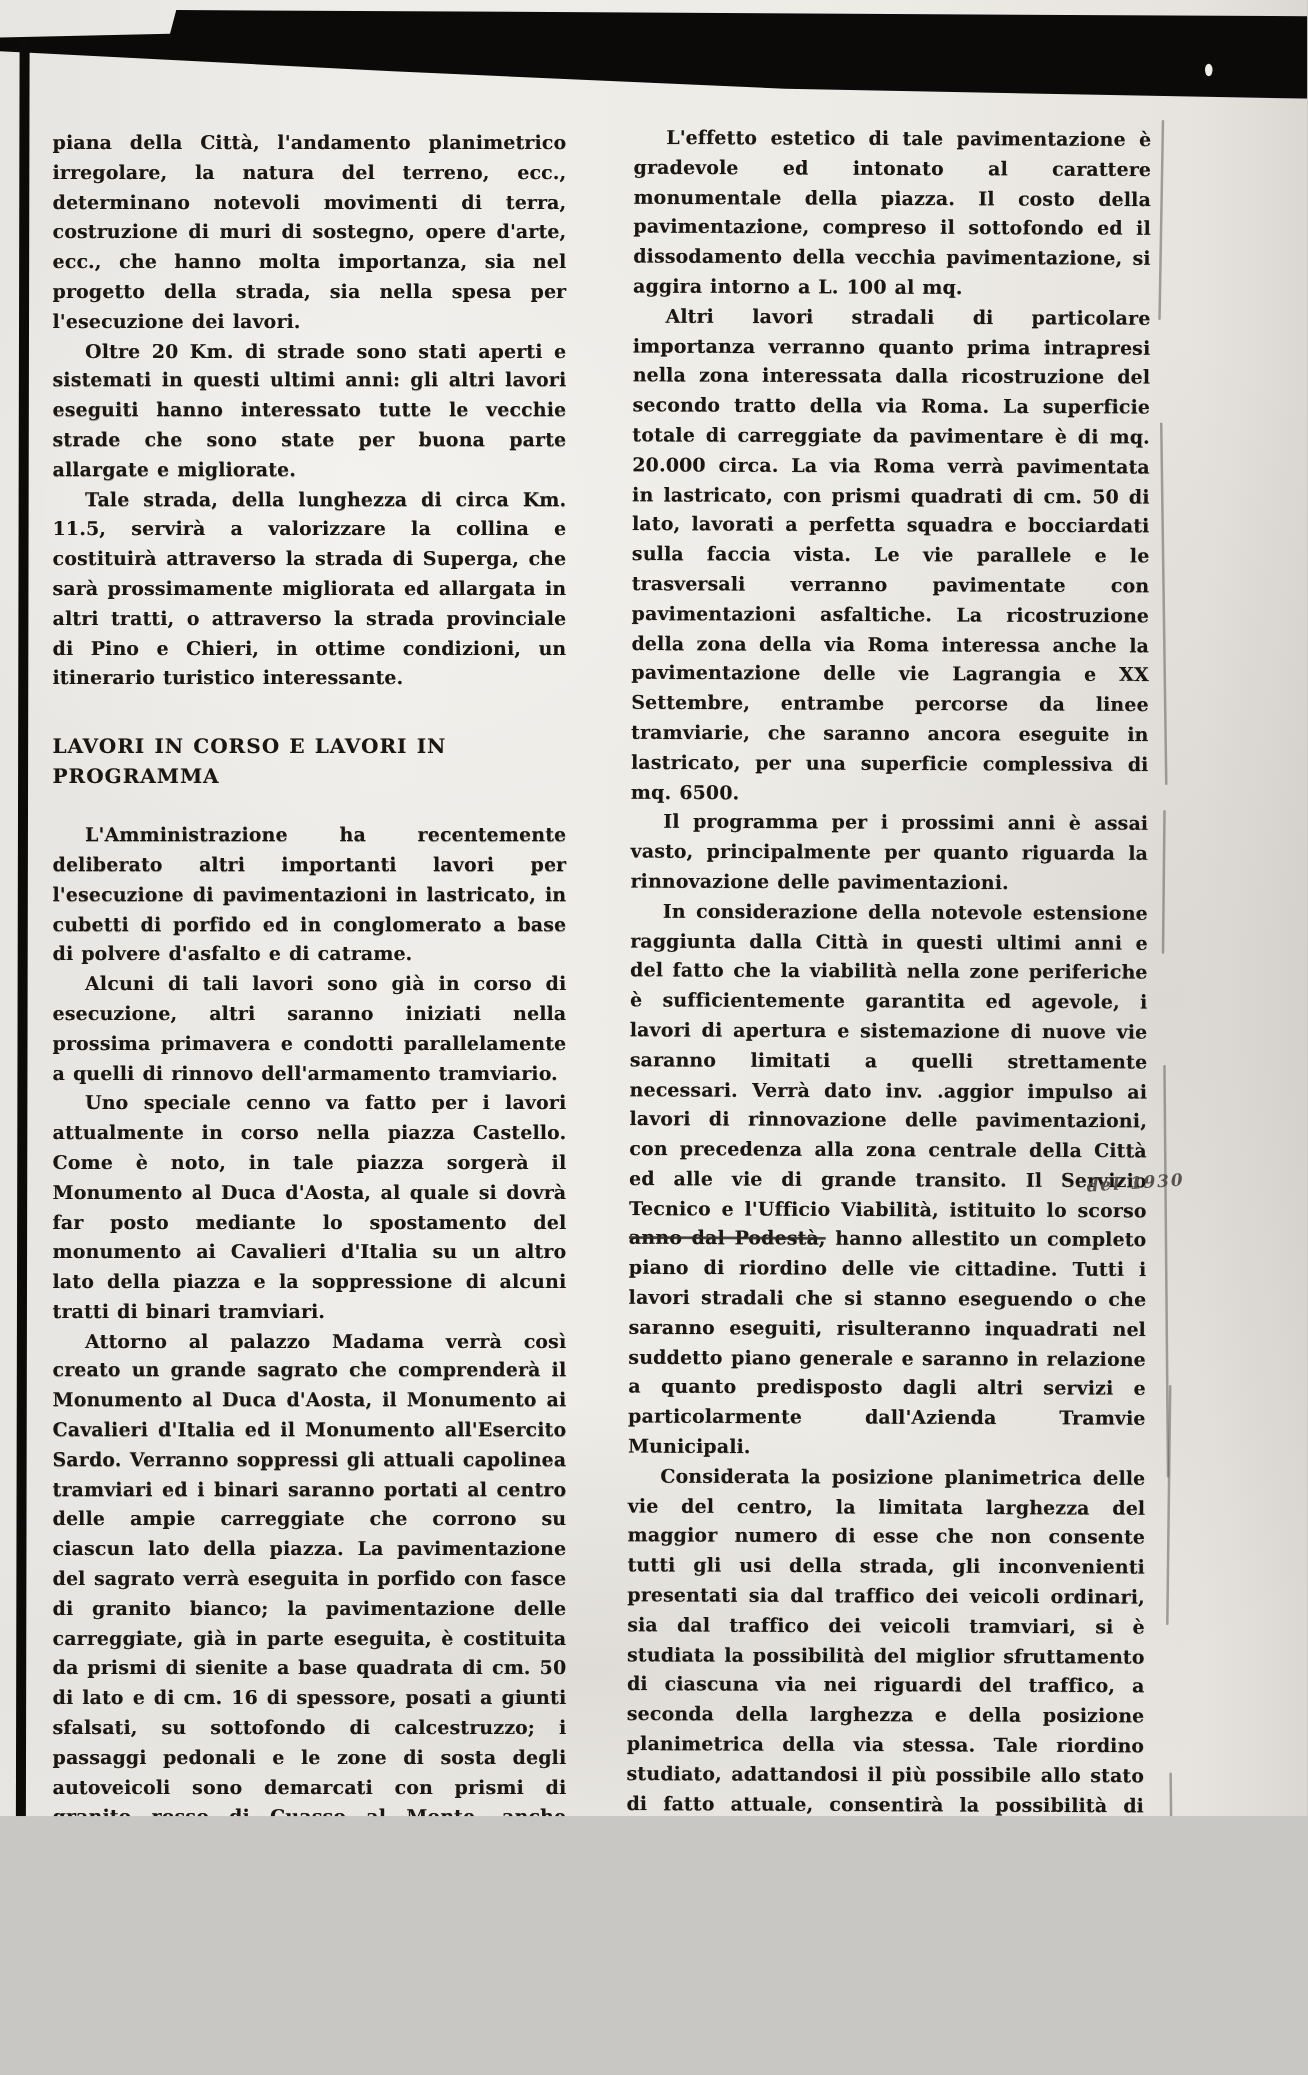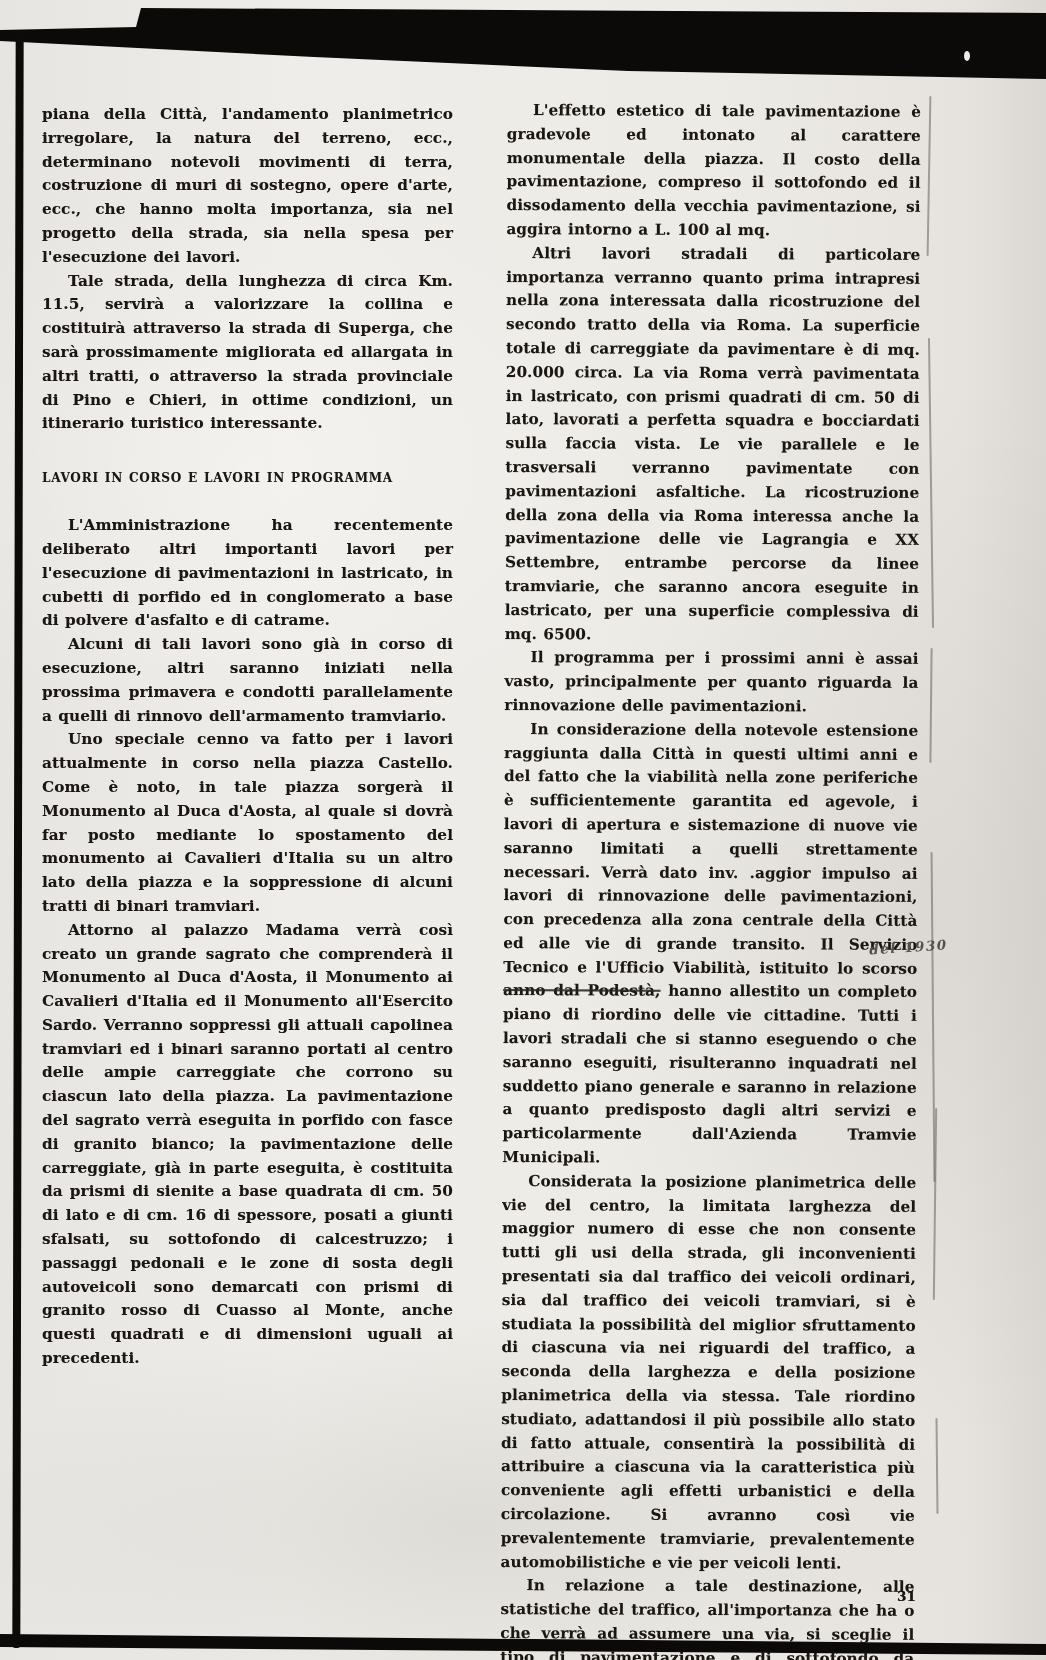--- a/index.html
+++ b/index.html
@@ -1,17 +1,17 @@
 <!DOCTYPE html>
 <html lang="it"><head>
 <meta charset="utf-8">
 <style>
   html,body{margin:0;padding:0;background:#c9c7c3;}
   .page{
-    position:relative;width:1046px;height:1660px;overflow:hidden;
+    position:relative;width:1046px;height:1453px;overflow:hidden;
     background:
       radial-gradient(ellipse 620px 420px at 24% 28%, rgba(255,255,255,.30), transparent 65%),
       radial-gradient(ellipse 520px 760px at 88% 55%, rgba(118,112,104,.10), transparent 70%),
       radial-gradient(ellipse 700px 300px at 45% 92%, rgba(125,120,112,.14), transparent 72%),
       linear-gradient(90deg,#e7e5e1 0%, #efede9 28%, #edebe6 68%, #e6e3df 92%, #dbd8d4 100%);
     font-family:"DejaVu Serif", serif;
   }
   
   .top-bar{
     position:absolute;left:0;top:0;width:1046px;height:92px;background:#0b0a09;
@@ -41,21 +41,21 @@
   .col{
     position:absolute;color:#1b1611;font-weight:700;
     font-size:15.2px;line-height:23.8px;word-spacing:1px;letter-spacing:.1px;
     text-shadow:.2px .2px 0 rgba(27,22,17,.35);
   }
   .col-left{left:42px;top:103px;width:411px;}
   .col-right{left:507px;top:99px;width:414px;transform:rotate(.25deg);transform-origin:top left;}
   .col p{margin:0;text-align:justify;text-indent:26px;}
   .col p.cont{text-indent:0;}
   .col h2{
-    margin:30px 0 24px 0;font-size:12px;line-height:24px;letter-spacing:.8px;
+    margin:30px 0 24px 0;font-size:16px;line-height:24px;letter-spacing:.8px;
     font-weight:700;text-indent:0;
   }
   .underline-wrap{position:relative;white-space:nowrap;}
   .underlined{text-decoration-thickness:2px;text-decoration-color:rgba(70,66,60,.65);}
   .struck{text-decoration:line-through;text-decoration-thickness:2px;text-decoration-color:rgba(45,42,38,.8);}
   .hand-note{
     position:absolute;left:6px;bottom:92%;white-space:nowrap;
     font-style:italic;font-size:13.5px;letter-spacing:1.5px;color:#56514b;
     transform:rotate(-4deg);text-shadow:none;font-weight:700;
   }
@@ -76,20 +76,21 @@
 
   <div class="pencil pm1"></div>
   <div class="pencil pm2"></div>
   <div class="pencil pm3"></div>
   <div class="pencil pm4"></div>
   <div class="pencil pm5"></div>
   <div class="pencil pm6"></div>
 
   <div class="col col-left">
     <p class="cont">piana della Città, l'andamento planimetrico irregolare, la natura del terreno, ecc., determinano notevoli movimenti di terra, costruzione di muri di sostegno, opere d'arte, ecc., che hanno molta importanza, sia nel progetto della strada, sia nella spesa per l'esecuzione dei lavori.</p>
+    <p>Oltre 20 Km. di strade sono stati aperti e sistemati in questi ultimi anni: gli altri lavori eseguiti hanno interessato tutte le vecchie strade che sono state per buona parte allargate e migliorate.</p>
     <p>Tale strada, della lunghezza di circa Km. 11.5, servirà a valorizzare la collina e costituirà attraverso la strada di Superga, che sarà prossimamente migliorata ed allargata in altri tratti, o attraverso la strada provinciale di Pino e Chieri, in ottime condizioni, un itinerario turistico interessante.</p>
     <h2 class="section">LAVORI IN CORSO E LAVORI IN PROGRAMMA</h2>
     <p>L'Amministrazione ha recentemente deliberato altri importanti lavori per l'esecuzione di pavimentazioni in lastricato, in cubetti di porfido ed in conglomerato a base di polvere d'asfalto e di catrame.</p>
     <p>Alcuni di tali lavori sono già in corso di esecuzione, altri saranno iniziati nella prossima primavera e condotti parallelamente a quelli di rinnovo dell'armamento tramviario.</p>
     <p>Uno speciale cenno va fatto per i lavori attualmente in corso nella piazza Castello. Come è noto, in tale piazza sorgerà il Monumento al Duca d'Aosta, al quale si dovrà far posto mediante lo spostamento del monumento ai Cavalieri d'Italia su un altro lato della piazza e la soppressione di alcuni tratti di binari tramviari.</p>
     <p>Attorno al palazzo Madama verrà così creato un grande sagrato che comprenderà il Monumento al Duca d'Aosta, il Monumento ai Cavalieri d'Italia ed il Monumento all'Esercito Sardo. Verranno soppressi gli attuali capolinea tramviari ed i binari saranno portati al centro delle ampie carreggiate che corrono su ciascun lato della piazza. La pavimentazione del sagrato verrà eseguita in porfido con fasce di granito bianco; la pavimentazione delle carreggiate, già in parte eseguita, è costituita da prismi di sienite a base quadrata di cm. 50 di lato e di cm. 16 di spessore, posati a giunti sfalsati, su sottofondo di calcestruzzo; i passaggi pedonali e le zone di sosta degli autoveicoli sono demarcati con prismi di granito rosso di Cuasso al Monte, anche questi quadrati e di dimensioni uguali ai precedenti.</p>
   </div>
 
   <div class="col col-right">
     <p>L'effetto estetico di tale pavimentazione è gradevole ed intonato al carattere monumentale della piazza. Il costo della pavimentazione, compreso il sottofondo ed il dissodamento della vecchia pavimentazione, si aggira intorno a L. 100 al mq.</p>

